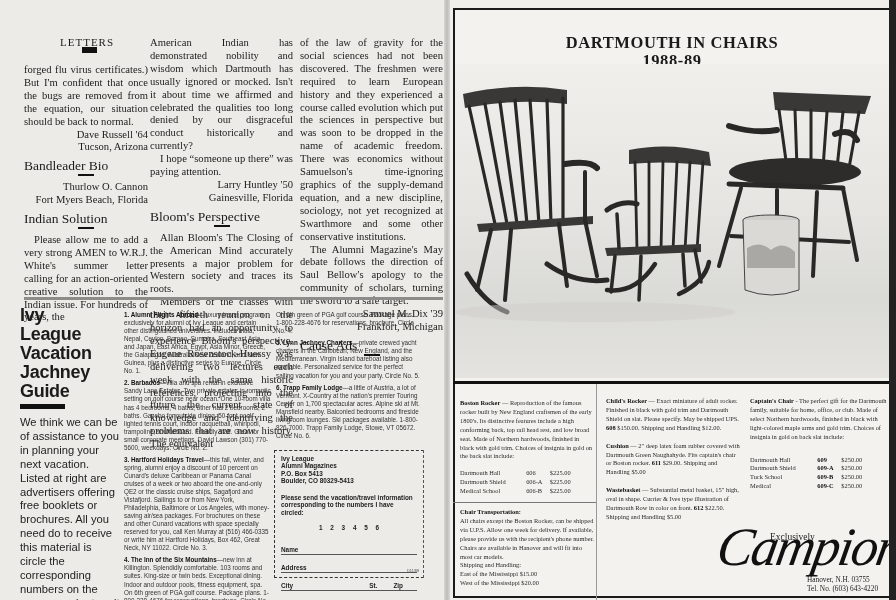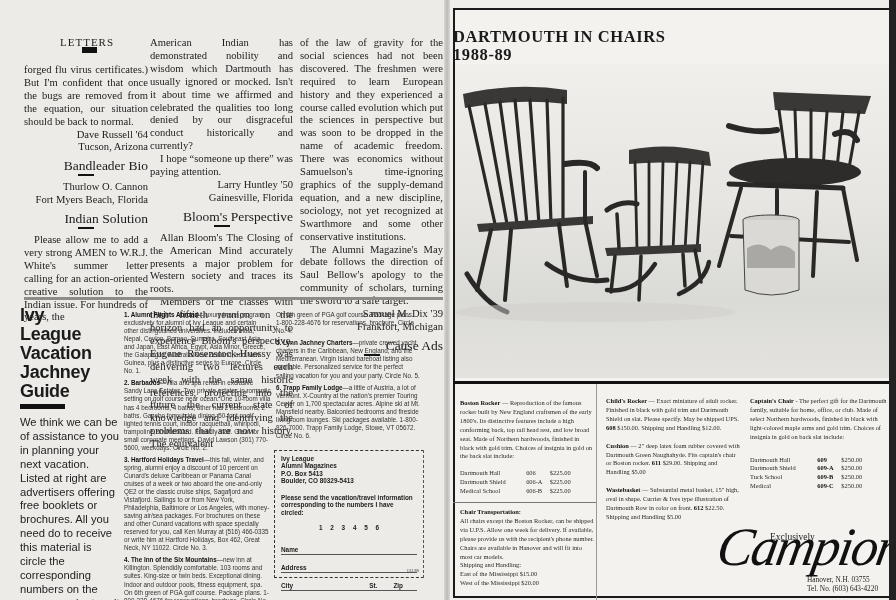--- a/index.html
+++ b/index.html
@@ -9,21 +9,21 @@
 .page-right{position:absolute;left:448px;top:0;width:448px;height:600px;background:#efeeea}
 .gutter{position:absolute;left:444px;top:0;width:6px;height:600px;background:linear-gradient(90deg,#d8d7d3,#bdbcb8 50%,#d8d7d3)}
 
 
 .letters-head{position:absolute;left:60px;top:36px;width:90px;font-size:11px;letter-spacing:1px}
 .letters-bar{position:absolute;left:82px;top:47px;width:15px;height:6px;background:#111}
 .col{position:absolute;font-size:10.6px;line-height:12.9px;text-align:justify;hyphens:auto}
 .col p{text-indent:10px}
 .col p.noi{text-indent:0}
 .sig{text-align:right;text-indent:0!important}
-.subhead{text-align:right;font-size:13.5px;margin:6px 0 1px 0;text-indent:0!important}
+.subhead{text-align:left;font-size:13.5px;margin:6px 0 1px 0;text-indent:0!important}
 .subbar{width:16px;height:2px;background:#111;margin:0 auto 5px auto}
 .col1{left:24px;top:64px;width:124px}
 .col2{left:150px;top:37px;width:143px}
 .col3{left:300px;top:37px;width:143px}
 
 .hr-sep{position:absolute;left:24px;top:297px;width:419px;height:3px;background:#8d8c88}
 
 
 .ivy{position:absolute;left:20px;top:300px;width:100px;height:296px;font-family:"Liberation Sans",sans-serif}
 .ivy-title{font-weight:bold;font-size:18px;line-height:19px;letter-spacing:-0.3px;margin-top:6px}
@@ -37,21 +37,21 @@
 .coupon{position:absolute;left:274px;top:450px;width:150px;height:128px;border:1.5px dashed #333;border-right:1.5px dashed #555;font-family:"Liberation Sans",sans-serif;padding:4px 6px;font-size:6.4px;line-height:7.3px;color:#222}
 .cp-addr{font-weight:bold}
 .cp-req{font-weight:bold;margin-top:10px}
 .cp-nums{text-align:center;margin:8px 0 6px 0;word-spacing:6px;font-weight:bold}
 .cp-line{border-bottom:0.8px solid #555;height:18px;font-weight:bold;display:flex;align-items:flex-end;padding-bottom:1px}
 .cp-city{justify-content:space-between}
 .cp-code{position:absolute;right:4px;bottom:2px;font-size:3.8px;color:#555}
 
 
 .frame{position:absolute;left:453px;top:8px;width:438px;height:590px;border:2px solid #1a1a1a;background:#f3f2ee}
-.right-title{position:absolute;left:453px;top:28px;width:438px;font-size:16.5px;font-weight:bold;letter-spacing:0.6px;line-height:18px}
+.right-title{position:absolute;left:453px;top:34px;width:438px;text-align:center;font-size:16.5px;font-weight:bold;letter-spacing:0.6px;line-height:18px}
 .photo{position:absolute;left:455px;top:64px;width:436px;height:314px;background:linear-gradient(180deg,#f0efeb 0%,#e6e5e1 45%,#dadad6 75%,#e4e3df 100%)}
 .photo svg{position:absolute;left:0;top:0}
 .divline{position:absolute;left:453px;top:381px;width:438px;height:3px;background:#111}
 .rc{position:absolute;font-size:6.4px;line-height:8.9px;color:#2a2a2a}
 .rc b{color:#111}
 .rc table{border-collapse:collapse;font-size:6.4px}
 .rc td{padding:0;line-height:8.8px}
 .rc1{left:460px;top:399px;width:134px}
 .rc2{left:606px;top:397px;width:134px}
 .rc3{left:750px;top:397px;width:138px}

